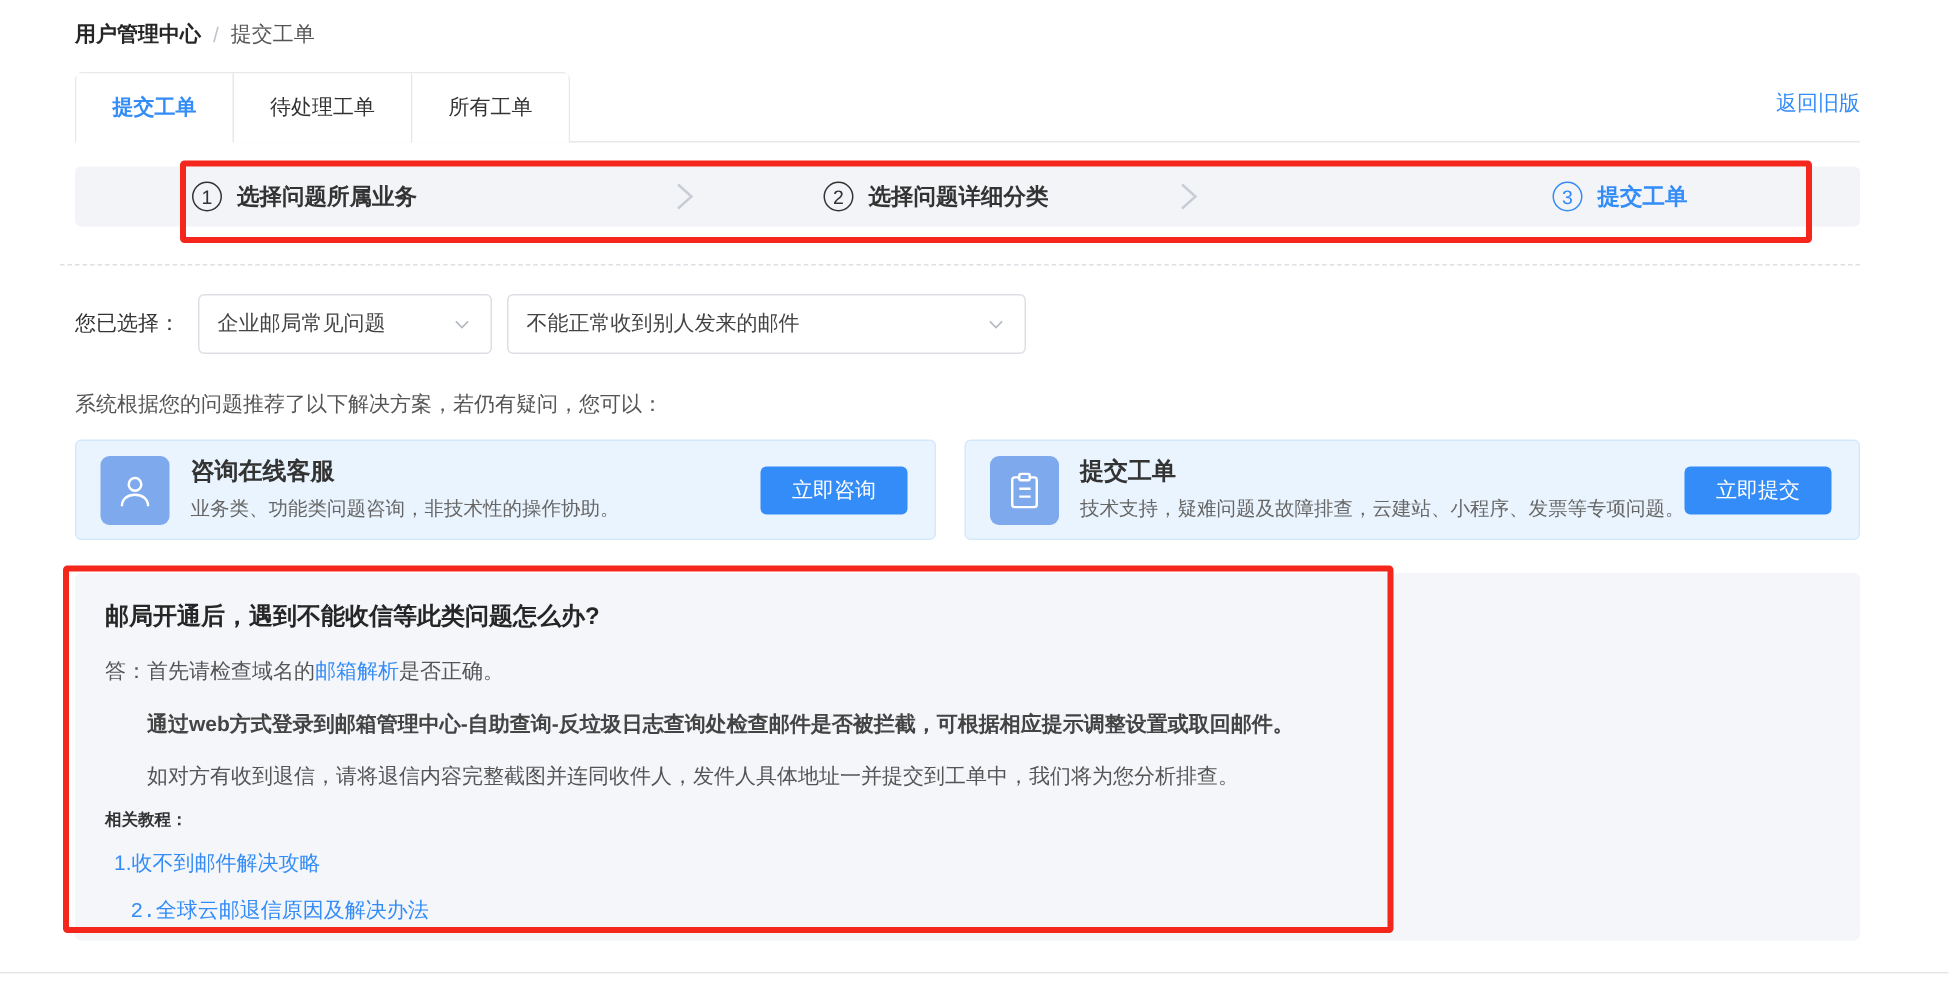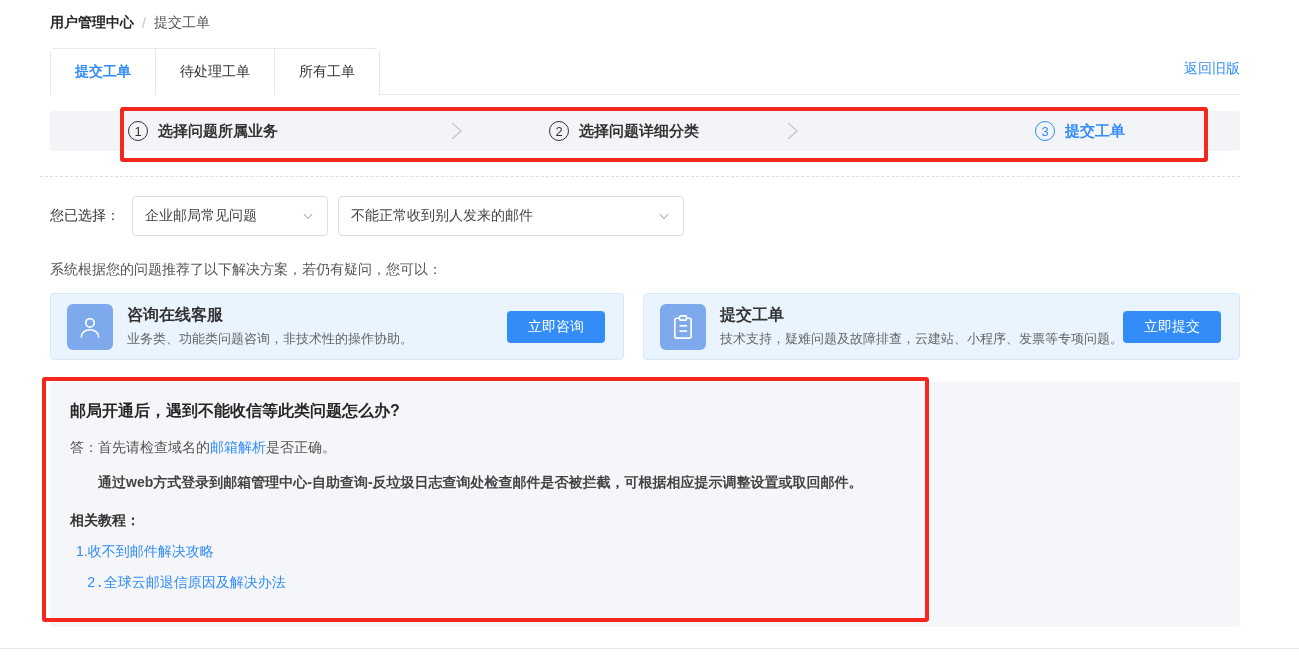--- a/index.html
+++ b/index.html
@@ -64,21 +64,21 @@
   .card-desc { font-size: 13px; color: #666; margin-top: 5px; white-space: nowrap; }
   .card-btn { width: 98px; height: 32px; background: #338cf7; color: #fff; font-size: 14px; border: none; border-radius: 4px; cursor: pointer; flex-shrink: 0; font-family: inherit; }
 
   
   .faq-panel { margin-top: 22px; height: 245px; background: #f4f6fa; border-radius: 4px; padding: 19px 20px; }
   .faq-question { font-size: 16px; font-weight: bold; color: #262626; }
   .faq-line { font-size: 14px; color: #555; margin-top: 17px; }
   .faq-line.indent { padding-left: 28px; }
   .faq-line.bold { font-weight: bold; color: #444; }
   .faq-link { color: #338cf7; cursor: pointer; }
-  .faq-tutorials-label { font-size: 14px; font-weight: bold; color: #333; margin-top: 20px; }
+  .faq-tutorials-label { font-size: 11px; font-weight: bold; color: #333; margin-top: 12px; }
   .faq-tutorial { font-size: 14px; color: #338cf7; margin-top: 13px; cursor: pointer; }
   .faq-tutorial.t1 { padding-left: 6px; }
   .faq-tutorial.t2 { padding-left: 17px; font-family: Liberation Mono, monospace; }
 
   
   .annotation { position: absolute; border: 4px solid #f5261c; border-radius: 3px; pointer-events: none; z-index: 10; }
   .ann-steps { left: 120px; top: 107px; width: 1088px; height: 55px; }
   .ann-faq { left: 42px; top: 377px; width: 887px; height: 245px; }
 
   
@@ -187,20 +187,21 @@
       <button class="card-btn">立即提交</button>
     </div>
   </div>
 
   <div class="faq-panel">
     <div class="faq-question">邮局开通后，遇到不能收信等此类问题怎么办?</div>
     <div class="faq-line">
       <span>答：首先请检查域名的</span><span class="faq-link">邮箱解析</span><span>是否正确。</span>
     </div>
     <div class="faq-line indent bold">通过web方式登录到邮箱管理中心-自助查询-反垃圾日志查询处检查邮件是否被拦截，可根据相应提示调整设置或取回邮件。</div>
+    <div class="faq-line indent">如对方有收到退信，请将退信内容完整截图并连同收件人，发件人具体地址一并提交到工单中，我们将为您分析排查。</div>
     <div class="faq-tutorials-label">相关教程：</div>
     <div class="faq-tutorial t1">1.收不到邮件解决攻略</div>
     <div class="faq-tutorial t2">2.全球云邮退信原因及解决办法</div>
   </div>
 
 </div>
 
 <div class="annotation ann-steps"></div>
 <div class="annotation ann-faq"></div>
 

